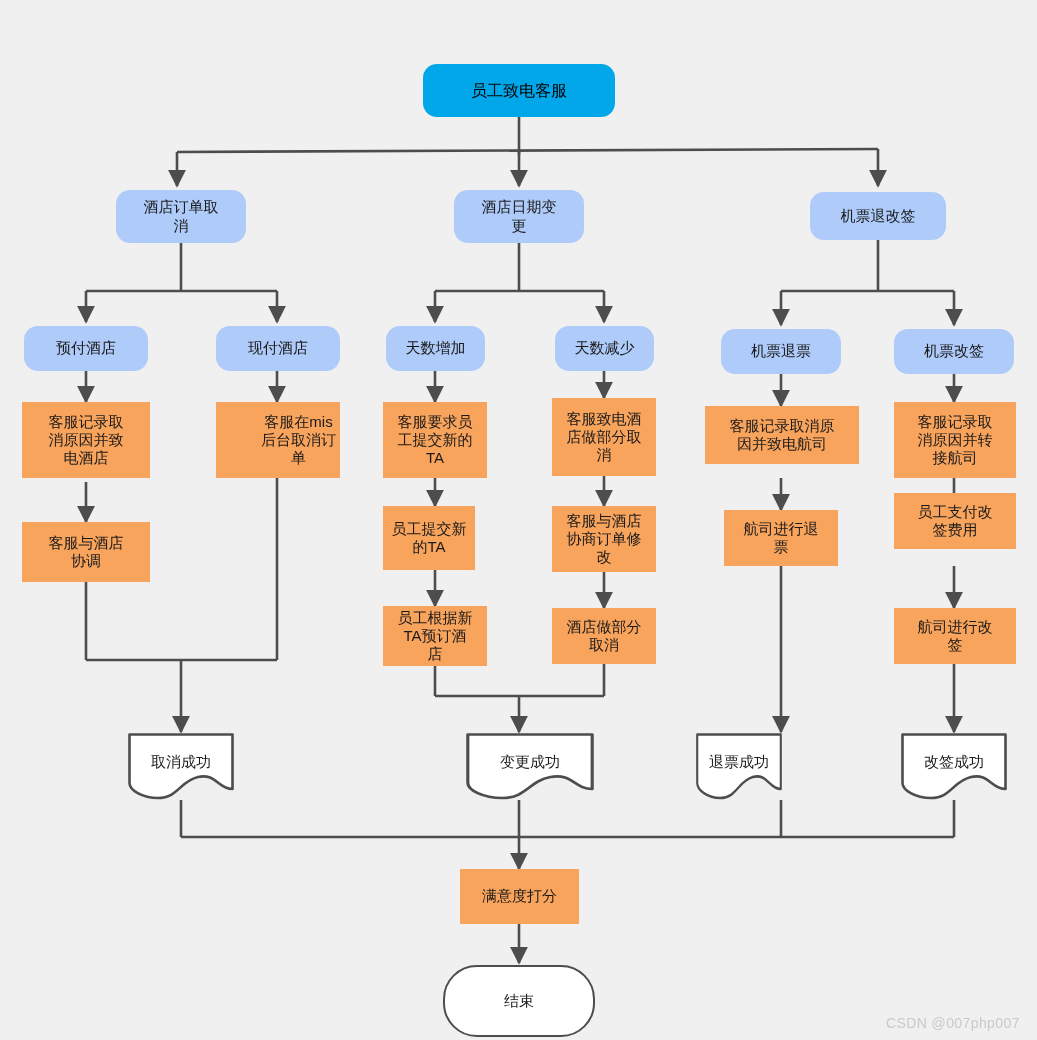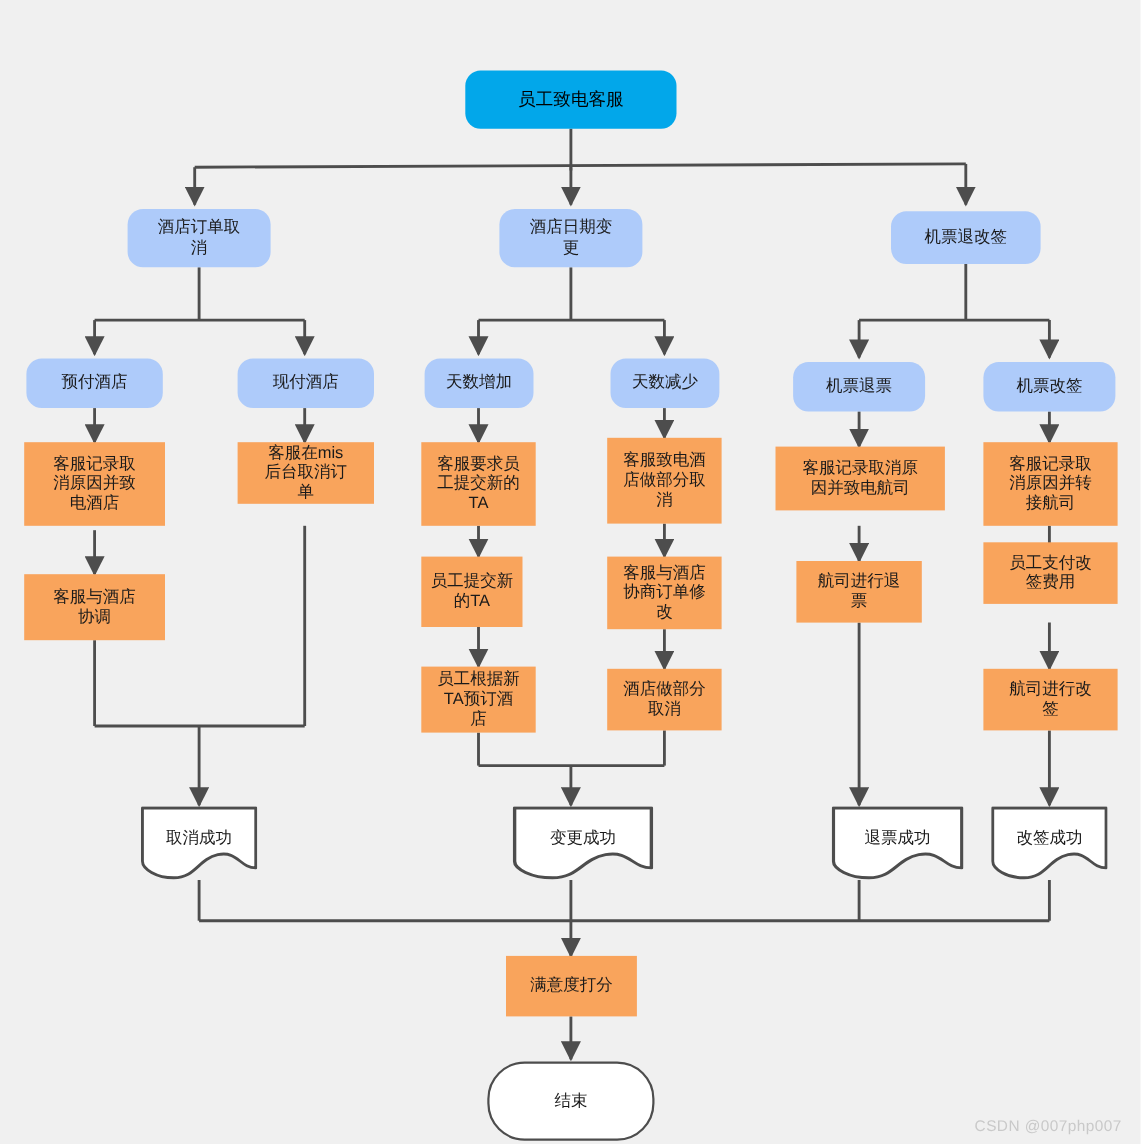--- a/index.html
+++ b/index.html
@@ -209,21 +209,21 @@
     <span>客服记录取
 消原因并致
 电酒店</span>
   </div>
 
   <div class="node n-proc" style="left:22px; top:522px; width:128px; height:60px;">
     <span>客服与酒店
 协调</span>
   </div>
 
-  <div class="node n-proc" style="left:216px; top:402px; width:124px; height:56px;">
+  <div class="node n-proc" style="left:216px; top:402px; width:124px; height:76px;justify-content:flex-end;">
     <span>客服在mis
 后台取消订
 单</span>
   </div>
 
   <div class="node n-proc" style="left:383px; top:402px; width:104px; height:76px;">
     <span>客服要求员
 工提交新的
 TA</span>
   </div>
@@ -289,21 +289,21 @@
 签</span>
   </div>
 
   <div class="node n-doc" style="left:466px; top:733px; width:128px; height:67px;">
     <svg class="doc-shape" viewBox="0 0 106 67" preserveAspectRatio="none" xmlns="http://www.w3.org/2000/svg">
       <path d="M 1.5 1.5 L 104.5 1.5 L 104.5 56 C 90 56 88 40 70 44 C 52 48 50 65 30 65 C 14 65 1.5 57 1.5 50 Z" fill="#ffffff" stroke="#4d4d4d" stroke-width="2.6" stroke-linejoin="round"></path>
     </svg>
     <span class="doc-label">变更成功</span>
   </div>
 
-  <div class="node n-doc" style="left:756px; top:733px; width:120px; height:67px;">
+  <div class="node n-doc" style="left:696px; top:733px; width:86px; height:67px;">
     <svg class="doc-shape" viewBox="0 0 106 67" preserveAspectRatio="none" xmlns="http://www.w3.org/2000/svg">
       <path d="M 1.5 1.5 L 104.5 1.5 L 104.5 56 C 90 56 88 40 70 44 C 52 48 50 65 30 65 C 14 65 1.5 57 1.5 50 Z" fill="#ffffff" stroke="#4d4d4d" stroke-width="2.6" stroke-linejoin="round"></path>
     </svg>
     <span class="doc-label">退票成功</span>
   </div>
 
   <div class="node n-doc" style="left:901px; top:733px; width:106px; height:67px;">
     <svg class="doc-shape" viewBox="0 0 106 67" preserveAspectRatio="none" xmlns="http://www.w3.org/2000/svg">
       <path d="M 1.5 1.5 L 104.5 1.5 L 104.5 56 C 90 56 88 40 70 44 C 52 48 50 65 30 65 C 14 65 1.5 57 1.5 50 Z" fill="#ffffff" stroke="#4d4d4d" stroke-width="2.6" stroke-linejoin="round"></path>
     </svg>

